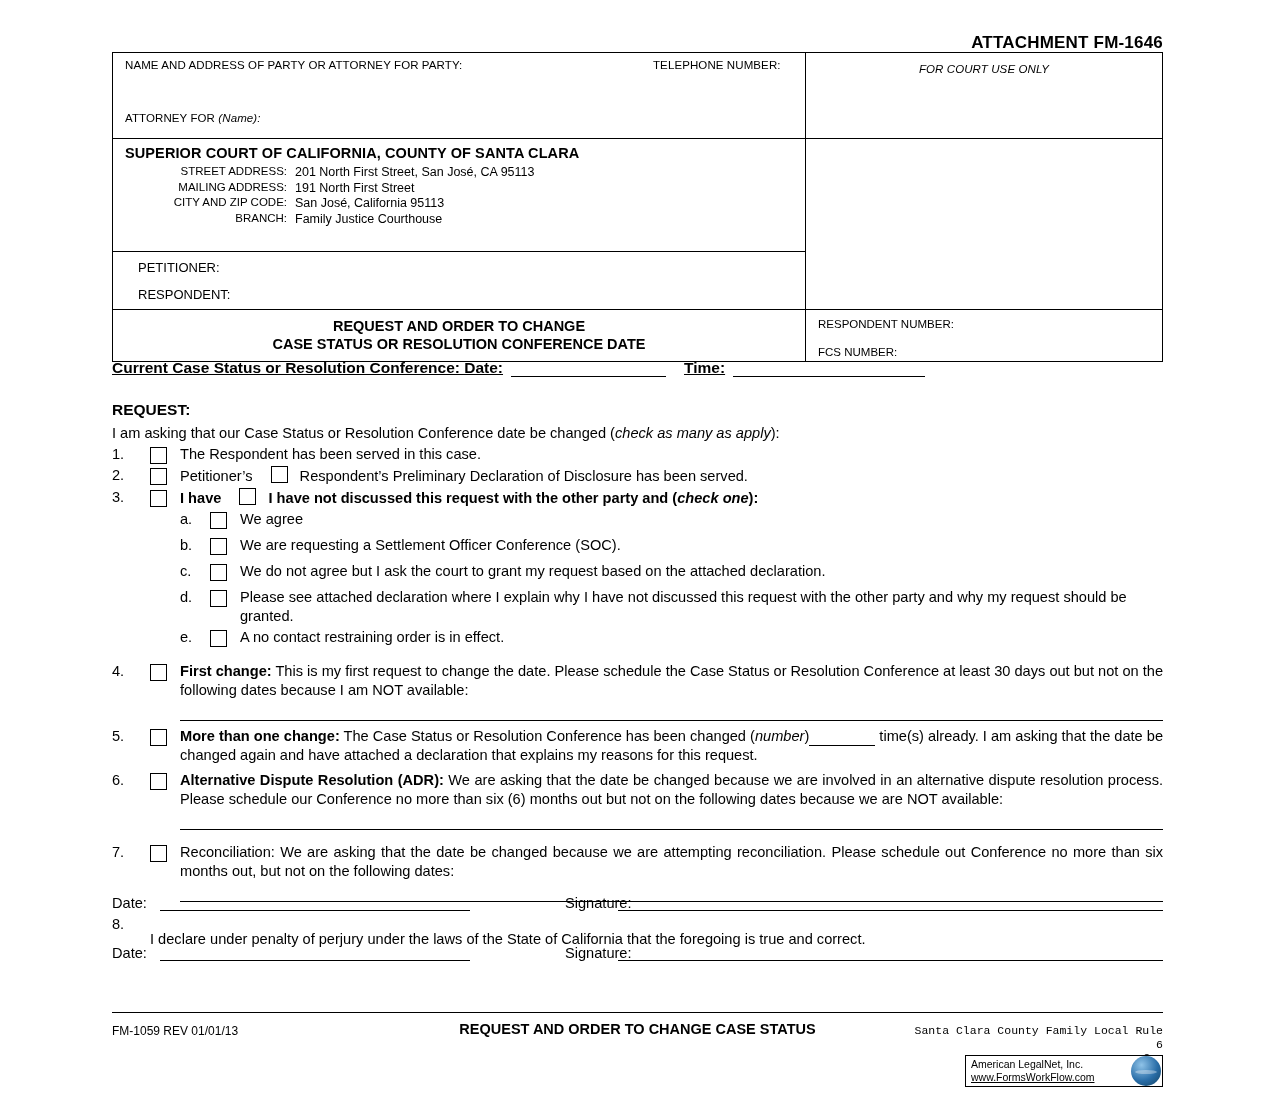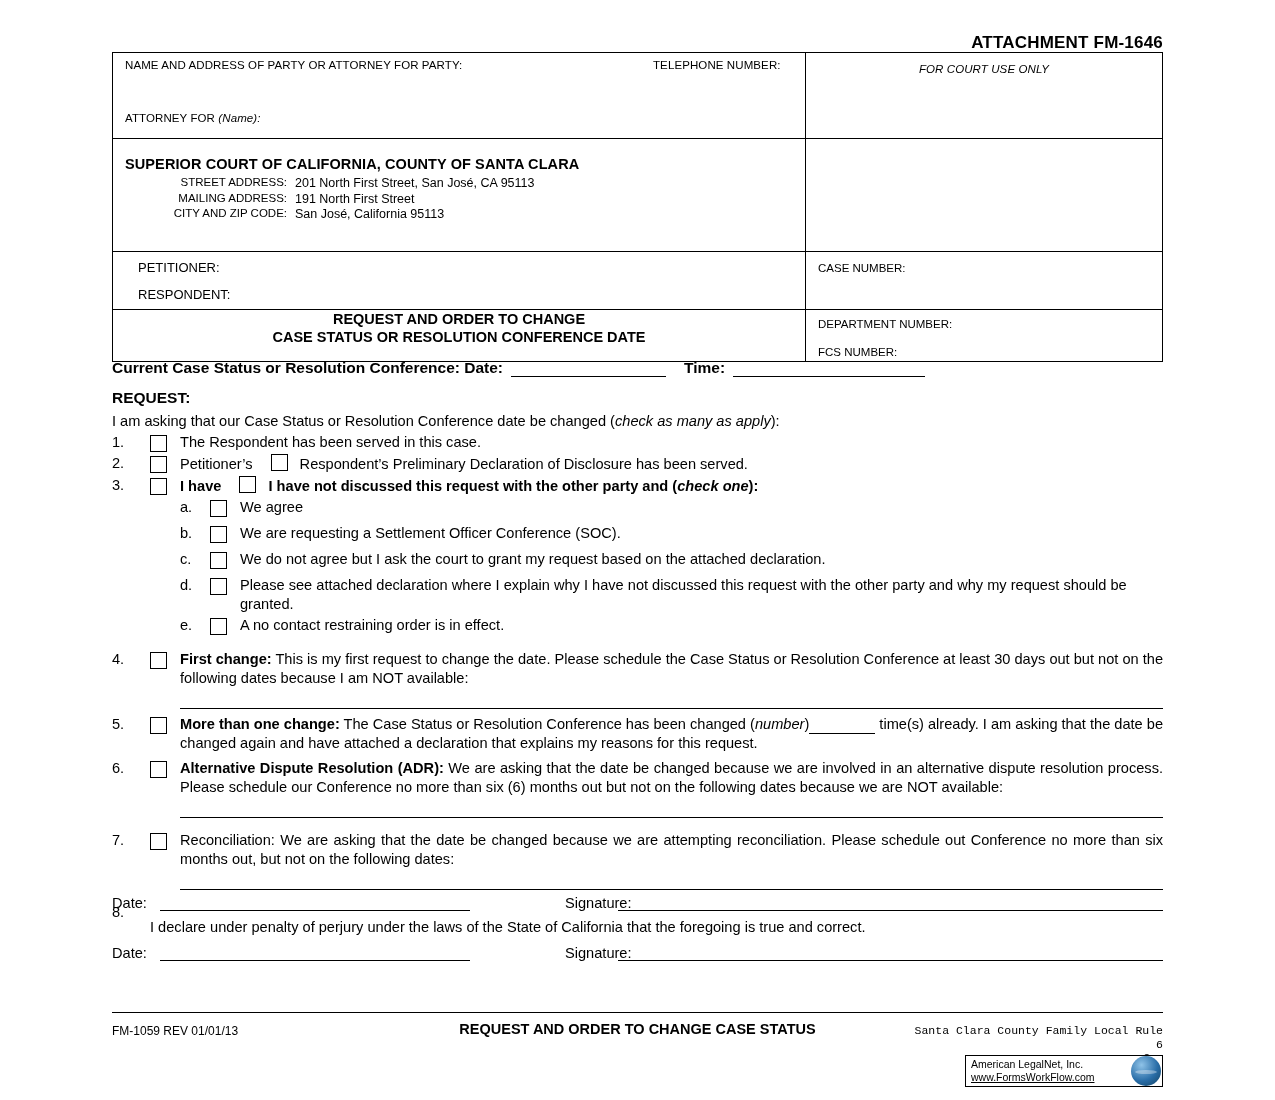--- a/index.html
+++ b/index.html
@@ -88,21 +88,20 @@
     border-top: 1.5px solid #000;
     padding: 6px 0 8px 12px;
     box-sizing: border-box;
     height: 112px;
   }
   .court-name {
     font-size: 14.5px;
     font-weight: bold;
     margin-bottom: 4px;
     letter-spacing: 0.1px;
-    margin-top: 11px;
   }
   .addr-line {
     font-size: 12.5px;
     margin: 1.5px 0;
     display: flex;
   }
   .addr-lbl {
     width: 170px;
     text-align: right;
     padding-right: 8px;
@@ -131,20 +130,21 @@
     height: 58px;
     padding: 10px 0 0 12px;
     box-sizing: border-box;
     font-size: 11.5px;
   }
   .titlebox {
     border-top: 1.5px solid #000;
     height: 52px;
     box-sizing: border-box;
     text-align: center;
+    padding-top: 7px;
   }
   .titlebox div {
     font-size: 14.5px;
     font-weight: bold;
     line-height: 18px;
   }
   .deptbox {
     border-top: 1.5px solid #000;
     height: 52px;
     box-sizing: border-box;
@@ -161,21 +161,22 @@
     top: 358px;
     width: 1051px;
     font-size: 14.6px;
     line-height: 19px;
   }
   .cur-line {
     font-weight: bold;
     font-size: 15.5px;
     display: flex;
     align-items: flex-end;
-    margin-bottom: 11px;
+    margin-bottom: 23px;
+    text-decoration: underline;
   }
   .cur-line .ul {
     display: inline-block;
     border-bottom: 1.2px solid #000;
     height: 15px;
   }
   .req-lbl {
     font-weight: bold;
     font-size: 15.5px;
     margin-bottom: 5px;
@@ -383,51 +384,50 @@
             <span class="addr-val">201 North First Street, San José, CA  95113</span>
           </div>
           <div class="addr-line">
             <span class="addr-lbl">MAILING ADDRESS:</span>
             <span class="addr-val">191 North First Street</span>
           </div>
           <div class="addr-line">
             <span class="addr-lbl">CITY AND ZIP CODE:</span>
             <span class="addr-val">San José, California  95113</span>
           </div>
+          <div class="addr-line">
+            <span class="addr-lbl">BRANCH:</span>
+            <span class="addr-val">Family Justice Courthouse</span>
+          </div>
         </div>
       </div>
       <div class="cap-right">
         <div class="cap-right-empty"></div>
       </div>
     </div>
 
     <div class="cap-row">
       <div class="cap-left">
         <div class="parties">
           <div>PETITIONER:</div>
           <div>RESPONDENT:</div>
         </div>
       </div>
-      <div class="cap-right">
-        <div class="casenum">
-          <span>CASE  NUMBER:</span>
-        </div>
-      </div>
     </div>
 
     <div class="cap-row">
       <div class="cap-left">
         <div class="titlebox">
           <div>REQUEST AND ORDER TO CHANGE</div>
           <div>CASE STATUS OR RESOLUTION CONFERENCE DATE</div>
         </div>
       </div>
       <div class="cap-right">
         <div class="deptbox">
-          <div>DEPARTMENT NUMBER:</div>
+          <div>RESPONDENT NUMBER:</div>
           <div class="fcs">FCS NUMBER:</div>
         </div>
       </div>
     </div>
 
   </div>
 
   <div class="body">
 
     <div class="cur-line">

